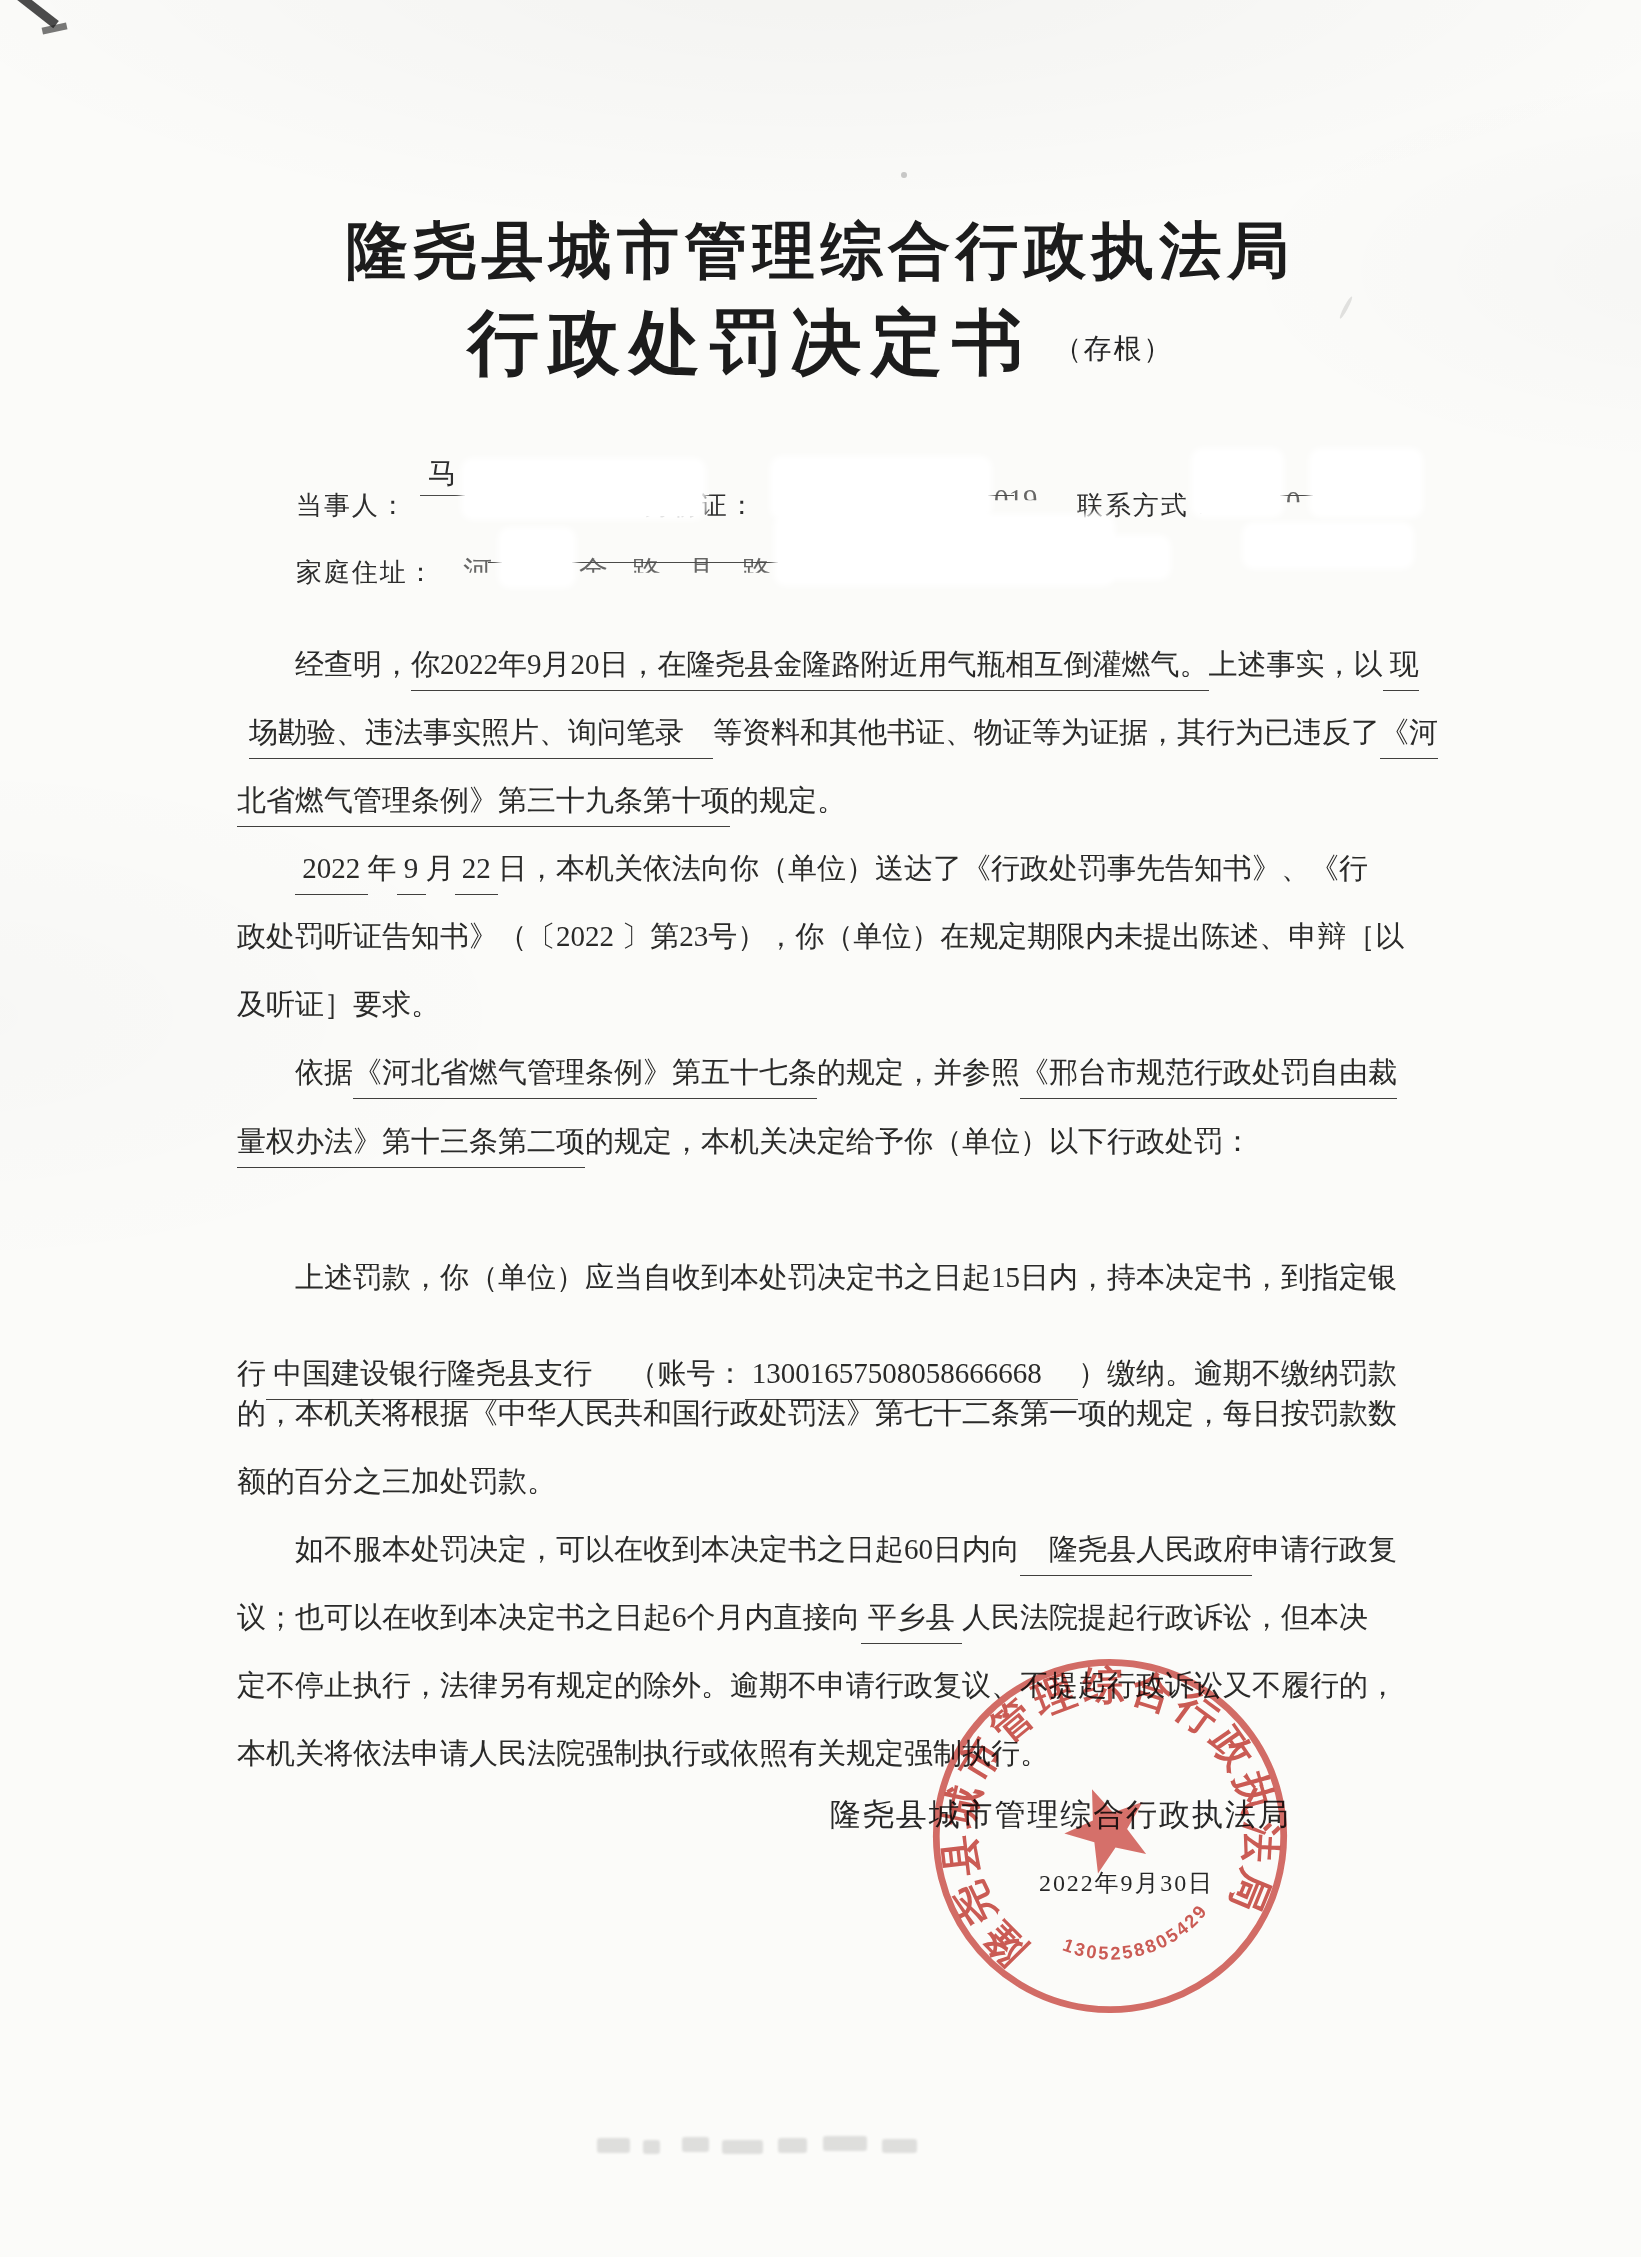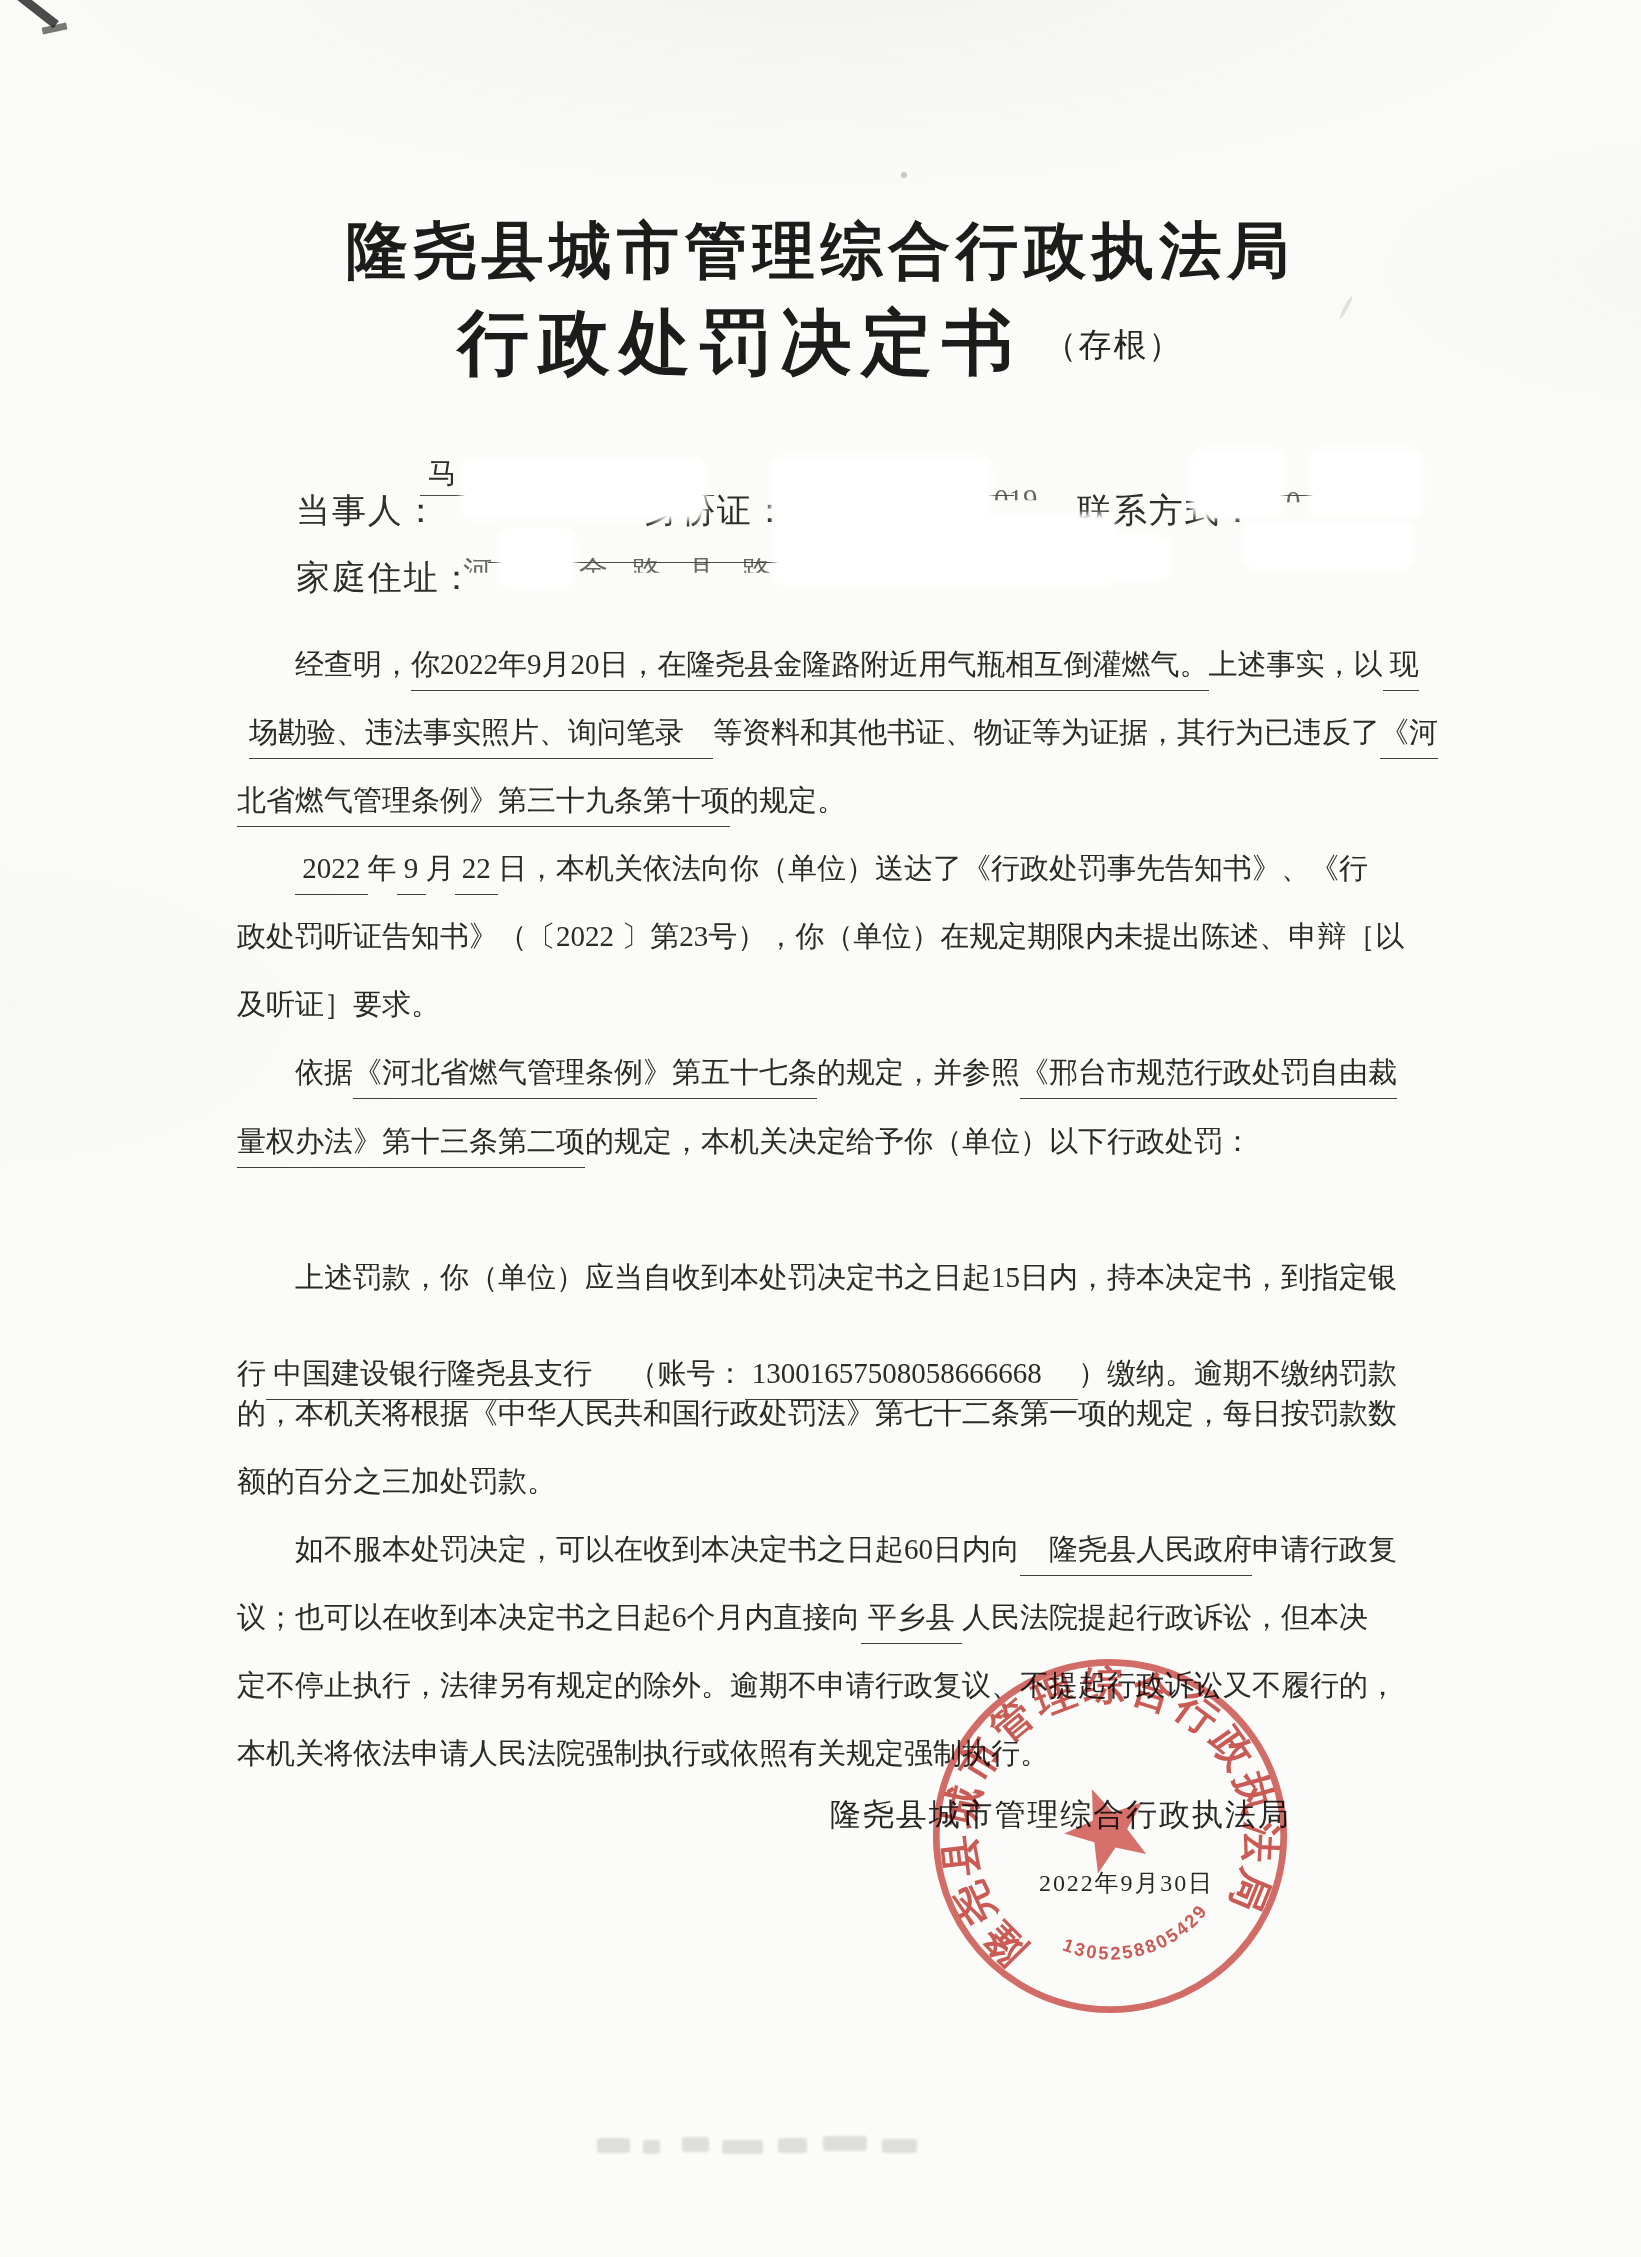--- a/index.html
+++ b/index.html
@@ -21,26 +21,26 @@
   }
   .title2row{
     top:307px;left:0;width:1641px;display:flex;justify-content:center;align-items:flex-end;gap:21px;
   }
   .title2{
     font-family:"Liberation Sans", sans-serif;font-weight:700;
     font-size:71px;letter-spacing:9.7px;color:#1c1c1c;line-height:1;white-space:pre;
   }
   .title2note{
     font-family:"Liberation Serif", serif;font-weight:400;
-    font-size:33px;color:#262626;padding-bottom:9.7px;letter-spacing:1.9px;white-space:pre;
+    font-size:28px;color:#262626;padding-bottom:9.7px;letter-spacing:1.9px;white-space:pre;
   }
   .docnum{
     top:422px;right:266px;font-size:29px;letter-spacing:3.9px;color:#333;white-space:pre;
   }
-  .hlabel{font-size:34px;color:#2e2e2e;white-space:pre;letter-spacing:1.9px;}
+  .hlabel{font-size:26px;color:#2e2e2e;white-space:pre;letter-spacing:1.9px;}
   .hfill{border-bottom:1.9px solid #4a4a48;height:41px;font-size:29px;color:#2e2e2e;white-space:pre;}
   .frag{font-size:29px;color:#4c4c4c;white-space:pre;opacity:.85;clip-path:inset(0 0 48% 0);}
   .wo{background:#ffffff;border-radius:7.7px;box-shadow:0 0 6.8px 3.9px #ffffff;z-index:2;}
   .fragz{z-index:3;}
   .doc-line{
     position:absolute;left:237px;width:1154px;font-size:29px;line-height:42px;
     white-space:pre;color:#2a2a29;
   }
   .doc-line span{white-space:pre;}
   .doc-line .u{border-bottom:1.9px solid #403f3d;padding-bottom:10px;}

